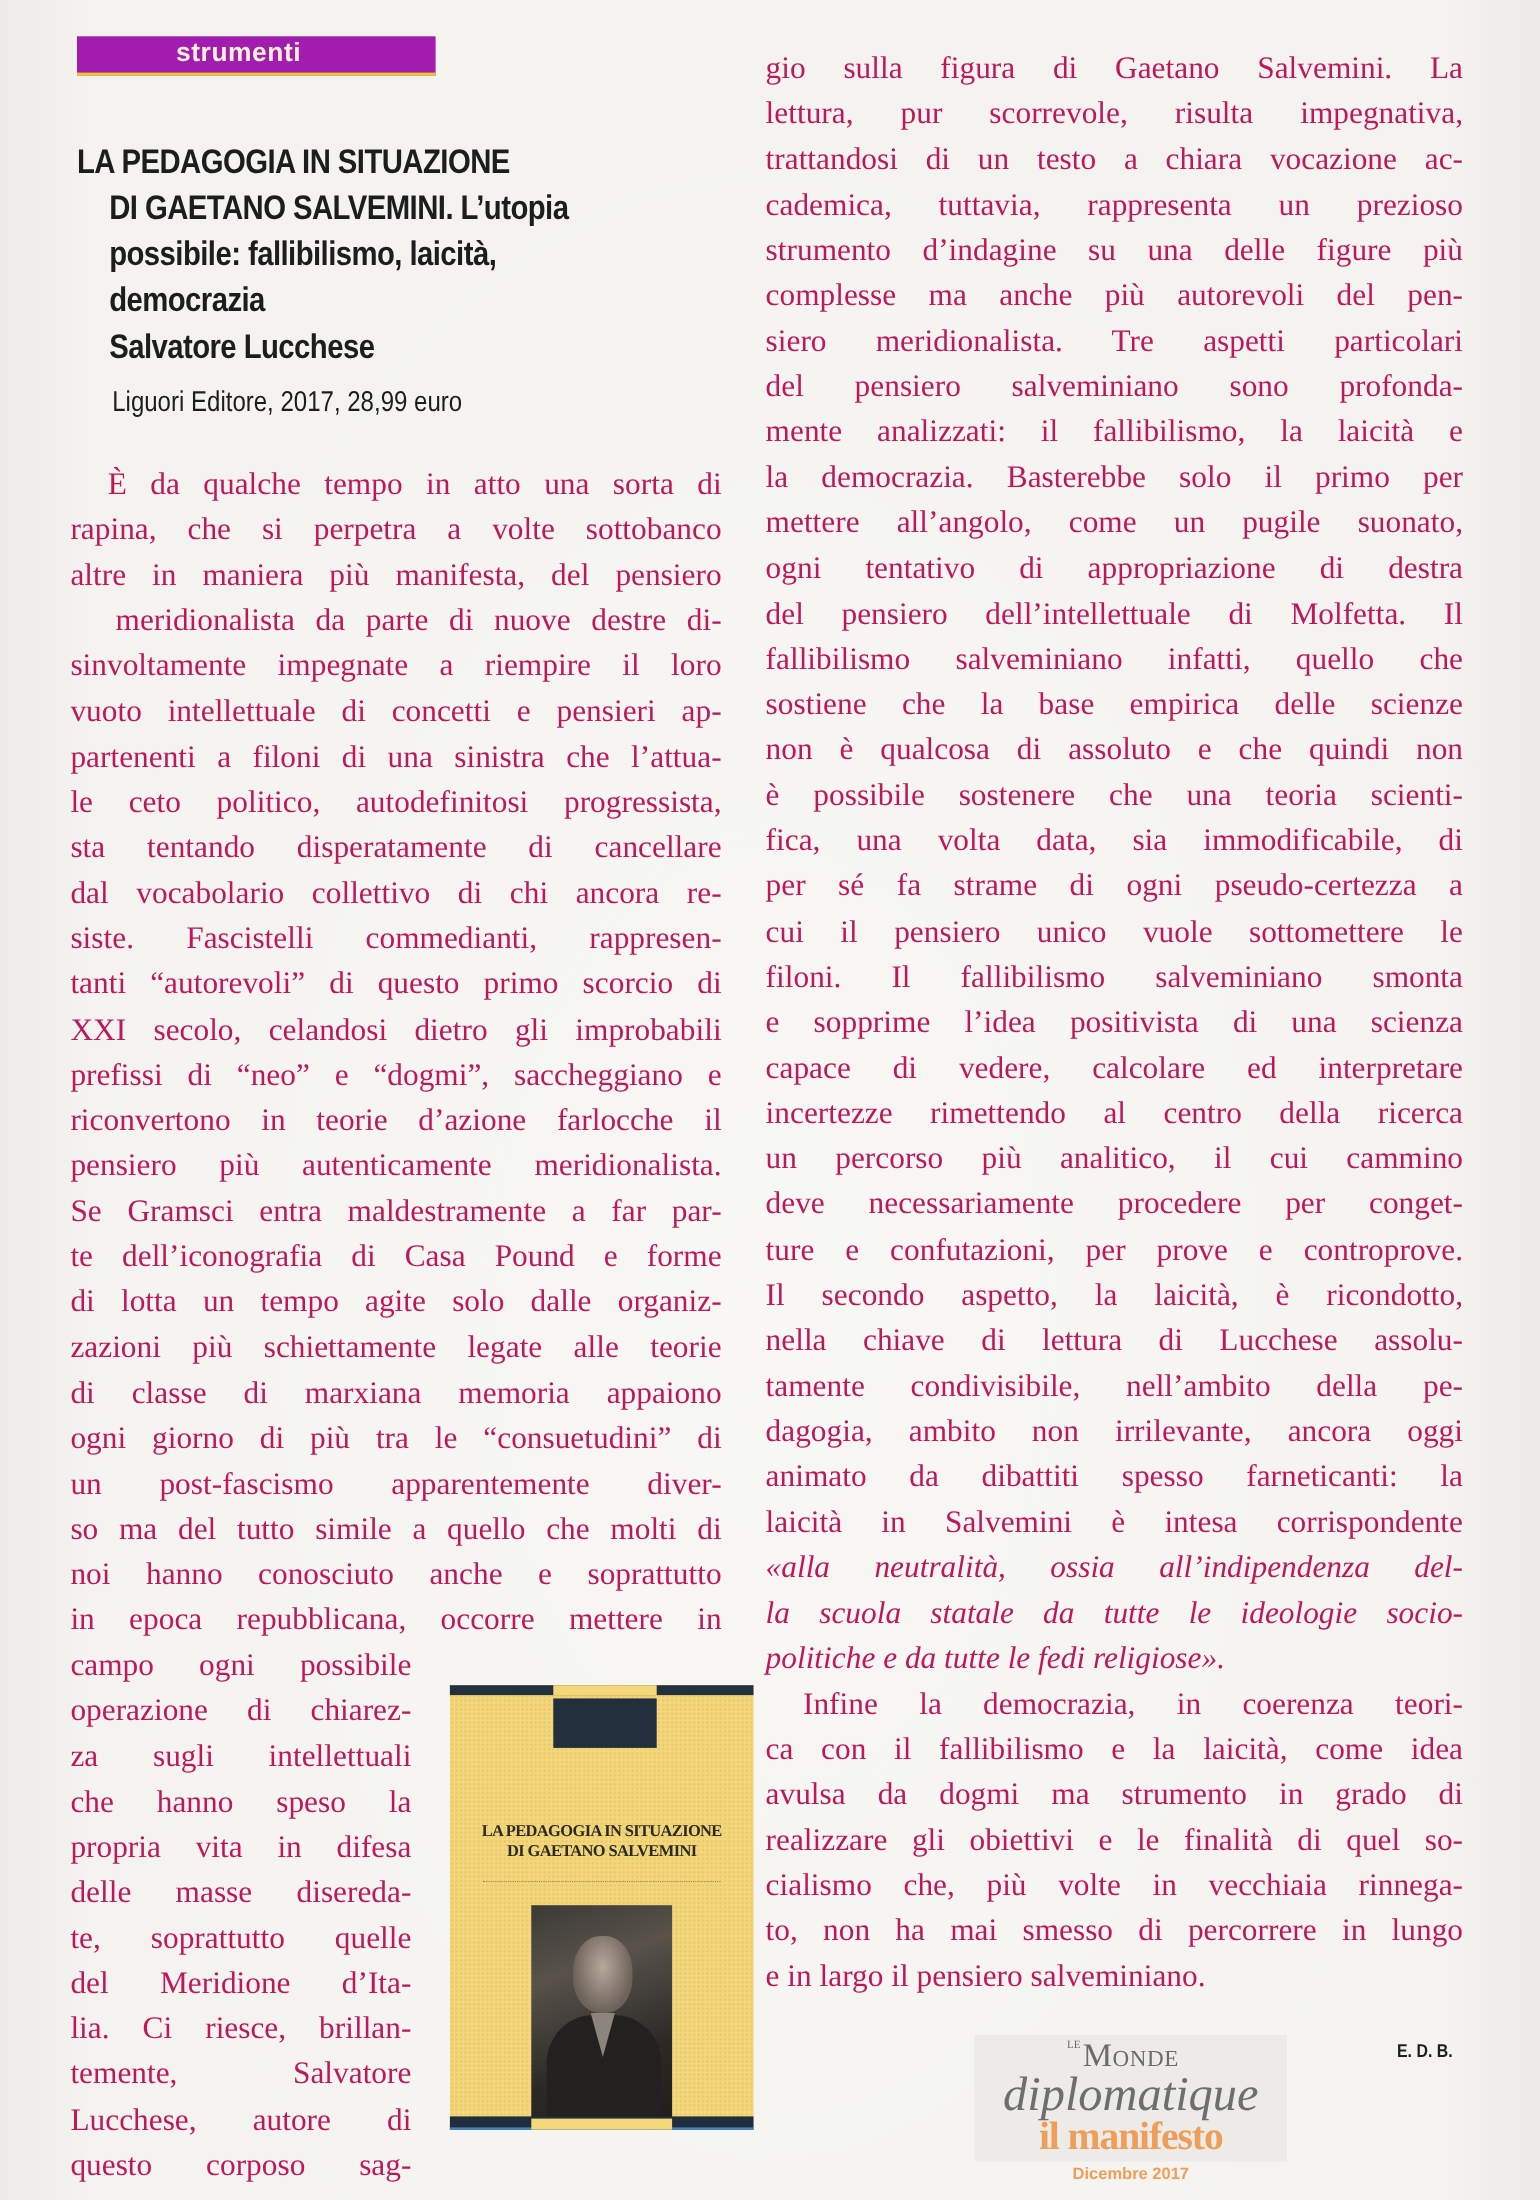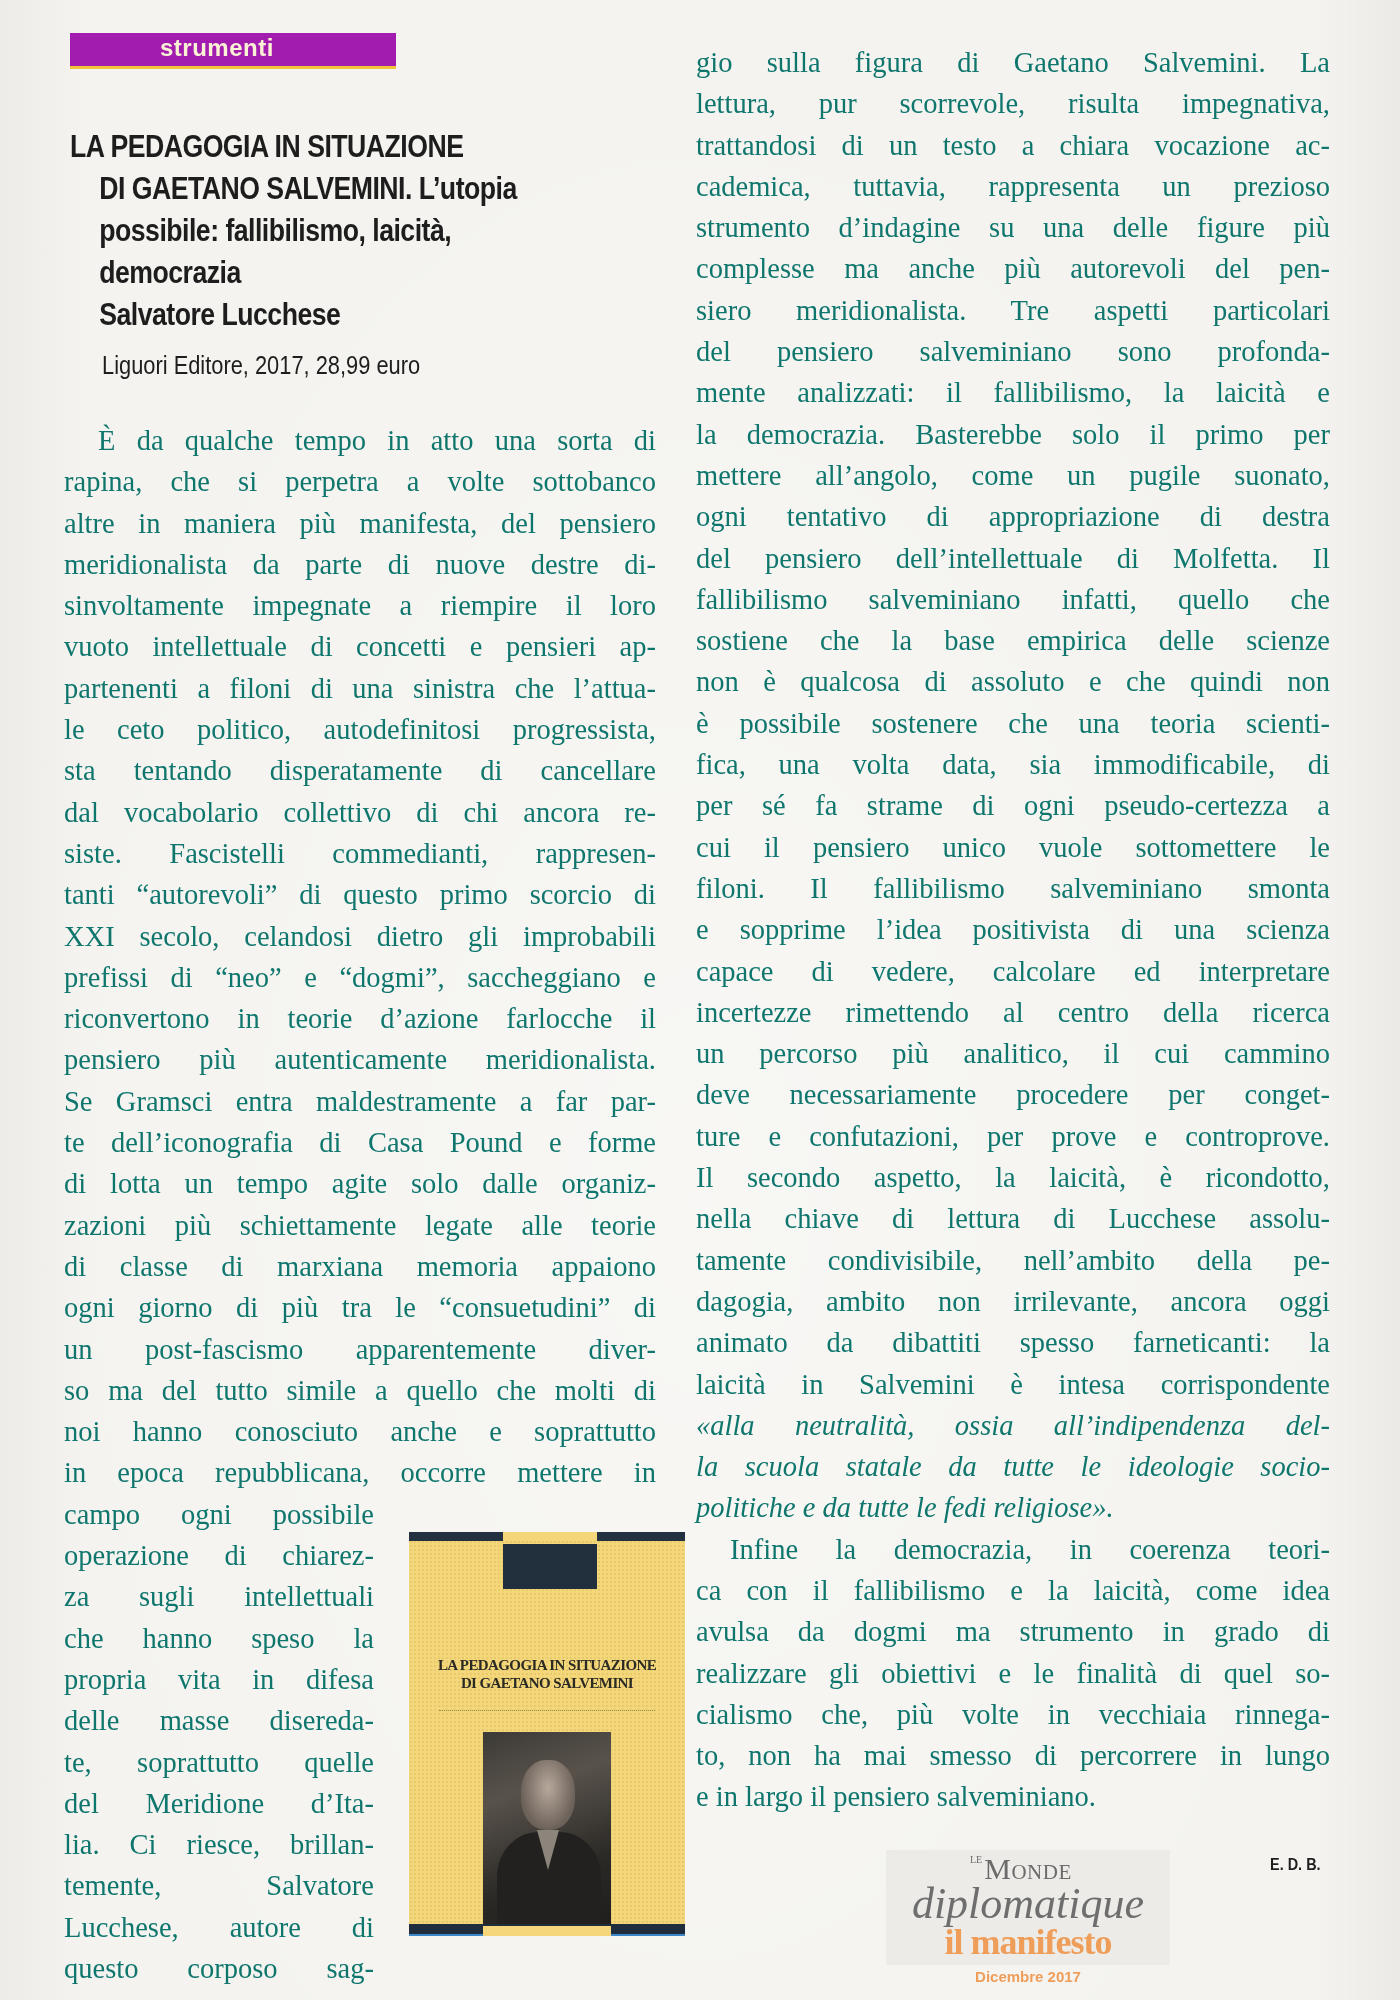--- a/index.html
+++ b/index.html
@@ -33,21 +33,21 @@
     transform:scaleX(0.86); transform-origin:left top;
   }
   .title-block div { white-space:nowrap; }
   .title-block .indent { padding-left:34px; }
   .publisher {
     position:absolute; left:102px; top:350px;
     font-family:"Liberation Sans", sans-serif; font-size:26px; color:#1d1d1d;
     transform:scaleX(0.84); transform-origin:left top; white-space:nowrap;
   }
   .col {
-    position:absolute; font-size:28.5px; line-height:41.3px; color:#0f766e;
+    position:absolute; font-size:28.5px; line-height:41.3px; color:#be185d;
   }
   .col .line {
     display:block; height:41.3px; white-space:nowrap; text-align:justify;
     text-align-last:justify; overflow:visible;
   }
   .col .line.last { text-align-last:left; }
   .col .line.indent { padding-left:34px; }
   .col .line.it { font-style:italic; }
   .left-col { left:64px; top:420px; width:592px; }
   .left-col .narrow { width:310px; }
@@ -148,21 +148,21 @@
   <div class="indent">democrazia</div>
   <div class="indent">Salvatore Lucchese</div>
 </div>
 
 <div class="publisher">Liguori Editore, 2017, 28,99 euro</div>
 
 <div class="col left-col" id="left-col">
     <span class="line indent" style="display: block; width: auto;">È da qualche tempo in atto una sorta di</span>
     <span class="line" style="display: block; width: auto;">rapina, che si perpetra a volte sottobanco</span>
     <span class="line" style="display: block; width: auto;">altre in maniera più manifesta, del pensiero</span>
-    <span class="line" style="display: block; width: auto;">meridionalista da parte di nuove destre di-</span>
+    <span class="line" style="display: block; width: auto; margin-left: 41px;">meridionalista da parte di nuove destre di-</span>
     <span class="line" style="display: block; width: auto;">sinvoltamente impegnate a riempire il loro</span>
     <span class="line" style="display: block; width: auto;">vuoto intellettuale di concetti e pensieri ap-</span>
     <span class="line" style="display: block; width: auto;">partenenti a filoni di una sinistra che l’attua-</span>
     <span class="line" style="display: block; width: auto;">le ceto politico, autodefinitosi progressista,</span>
     <span class="line" style="display: block; width: auto;">sta tentando disperatamente di cancellare</span>
     <span class="line" style="display: block; width: auto;">dal vocabolario collettivo di chi ancora re-</span>
     <span class="line" style="display: block; width: auto;">siste. Fascistelli commedianti, rappresen-</span>
     <span class="line" style="display: block; width: auto;">tanti “autorevoli” di questo primo scorcio di</span>
     <span class="line" style="display: block; width: auto;">XXI secolo, celandosi dietro gli improbabili</span>
     <span class="line" style="display: block; width: auto;">prefissi di “neo” e “dogmi”, saccheggiano e</span>

